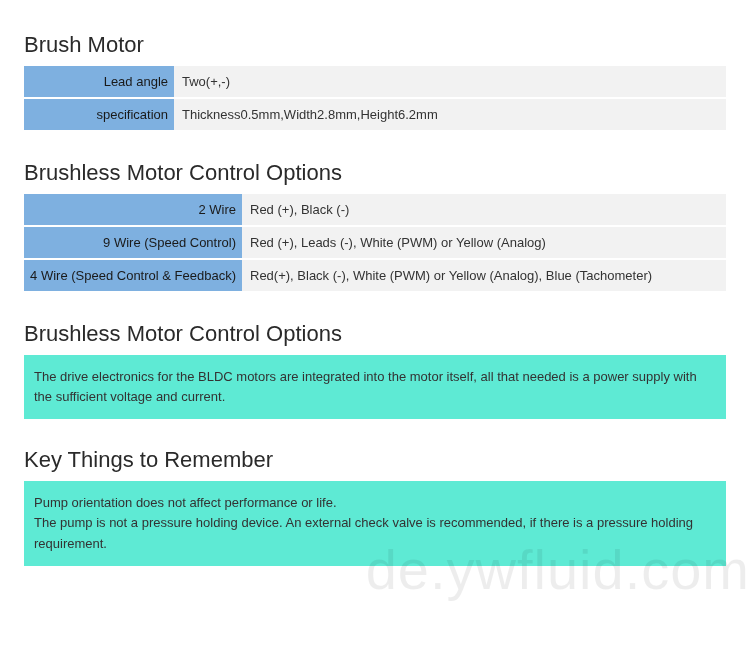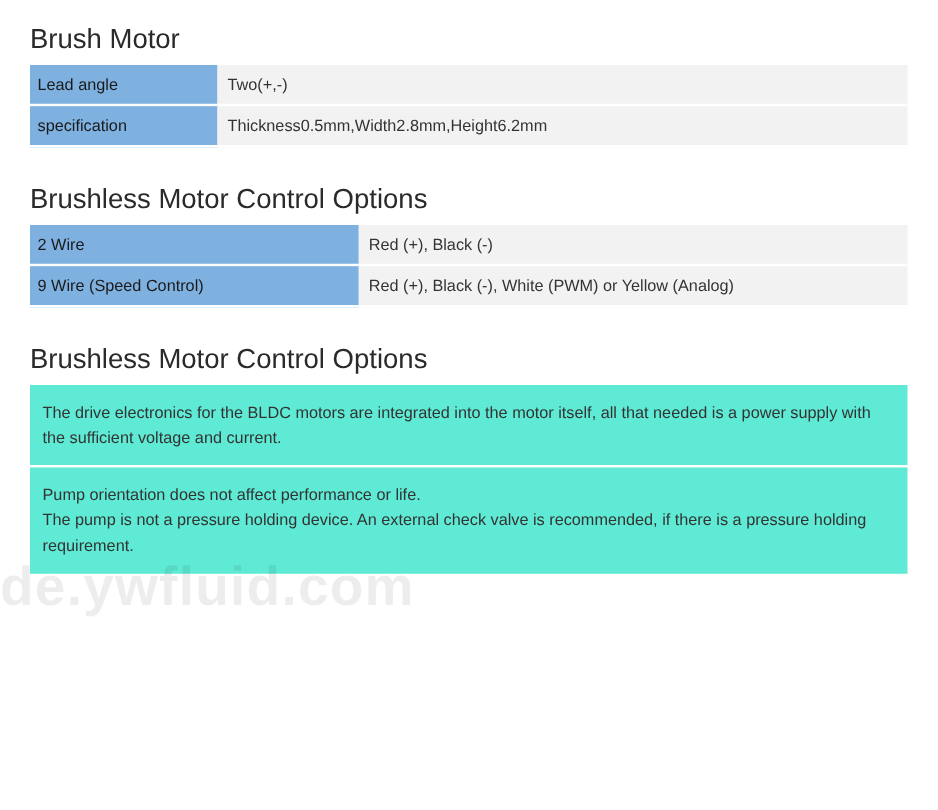--- a/index.html
+++ b/index.html
@@ -13,62 +13,62 @@
   .content {
     padding: 18px 24px 40px 24px;
   }
   .section-title {
     font-size: 22px;
     font-weight: 300;
     color: #2a2a2a;
     margin-bottom: 8px;
     margin-top: 28px;
   }
-  .section-title:first-child { margin-top: 0; }
+  .section-title:first-child { margin-top: 14px; }
   table {
     width: 100%;
     border-collapse: separate;
     border-spacing: 0;
     font-size: 13px;
   }
   table tr td {
     padding: 8px 6px;
     vertical-align: middle;
     border-bottom: 2px solid #ffffff;
   }
   .hdr-cell {
     background: #7eb0e0;
     color: #1a1a1a;
-    text-align: left;
+    text-align: right;
     font-weight: 400;
     white-space: nowrap;
   }
   .val-cell {
     background: #f2f2f2;
     color: #333;
     padding-left: 8px;
   }
   .t1 .hdr-cell { width: 150px; }
-  .t2 .hdr-cell { width: 263px; }
+  .t2 .hdr-cell { width: 218px; }
   .info-box {
     background: #5eead4;
     color: #333;
     font-size: 13px;
     line-height: 1.55;
     padding: 12px 10px;
     margin-top: 2px;
   }
   .watermark {
     position: absolute;
     left: 0;
     right: 0;
     bottom: 4px;
-    text-align: left;
-    font-size: 44px;
-    font-weight: 700;
+    text-align: right;
+    font-size: 56px;
+    font-weight: 400;
     color: rgba(0,0,0,0.07);
     letter-spacing: 1px;
     pointer-events: none;
     user-select: none;
     font-family: Arial, sans-serif;
   }
   .serif { font-family: Georgia, 'Times New Roman', serif; }
 </style>
 </head>
 <body>
@@ -91,28 +91,33 @@
 
   <div class="section-title">Brushless Motor Control Options</div>
   <table class="t2">
     <tbody>
         <tr>
       <td class="hdr-cell">2 Wire</td>
       <td class="val-cell">Red (+), Black (-)</td>
     </tr>
     <tr>
       <td class="hdr-cell">9 Wire (Speed Control)</td>
-      <td class="val-cell">Red (+), Black (-), White (PWM) or Yellow (Analog)</td>
+      <td class="val-cell">Red (+), Leads (-), White (PWM) or Yellow (Analog)</td>
+    </tr>
+    <tr>
+      <td class="hdr-cell">4 Wire (Speed Control &amp; Feedback)</td>
+      <td class="val-cell">Red(+), Black (-), White (PWM) or Yellow (Analog), Blue (Tachometer)</td>
     </tr>
   </tbody>
     </table>
 
   <div class="section-title">Brushless Motor Control Options</div>
   <div class="info-box">The drive electronics for the BLDC motors are integrated into the motor itself, all that needed is a power supply with the sufficient voltage and current.</div>
 
+  <div class="section-title">Key Things to Remember</div>
   <div class="info-box">
     <div>Pump orientation does not affect performance or life.</div>
     <div>The pump is not a pressure holding device. An external check valve is recommended, if there is a pressure holding requirement.</div>
   </div>
 
 </div>
 
 <div class="watermark">de.ywfluid.com</div>
 
 </body></html>

